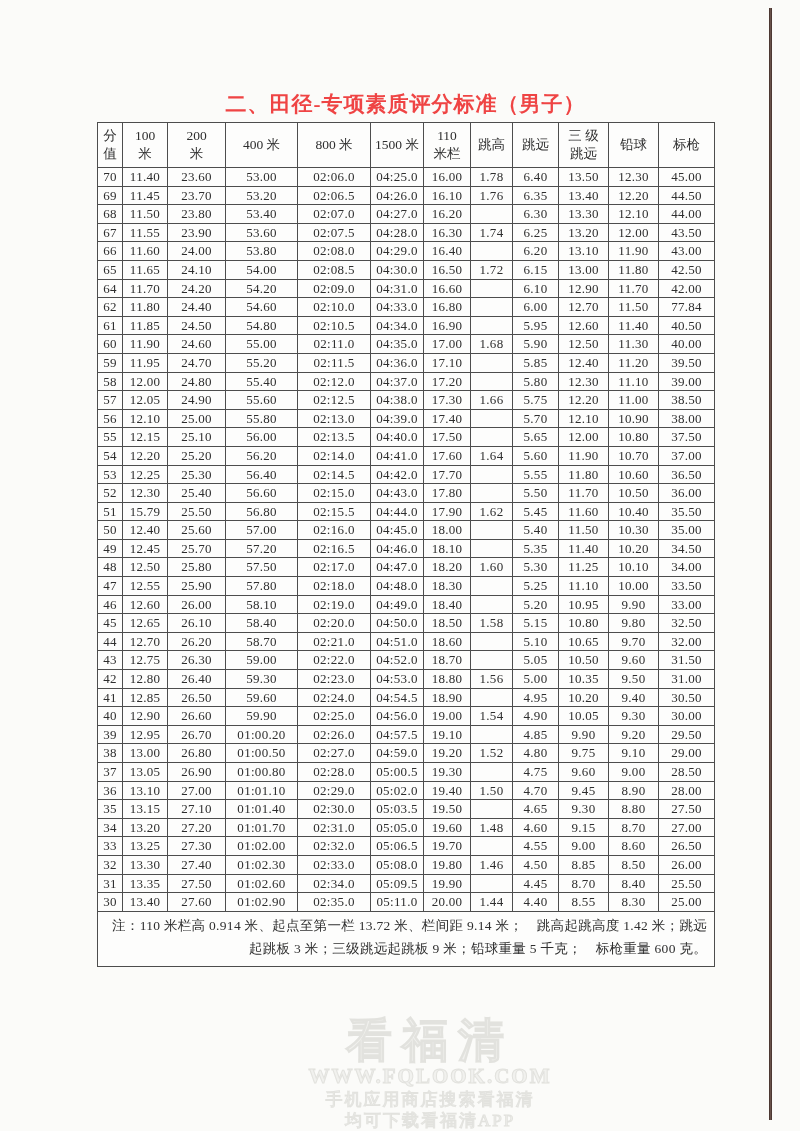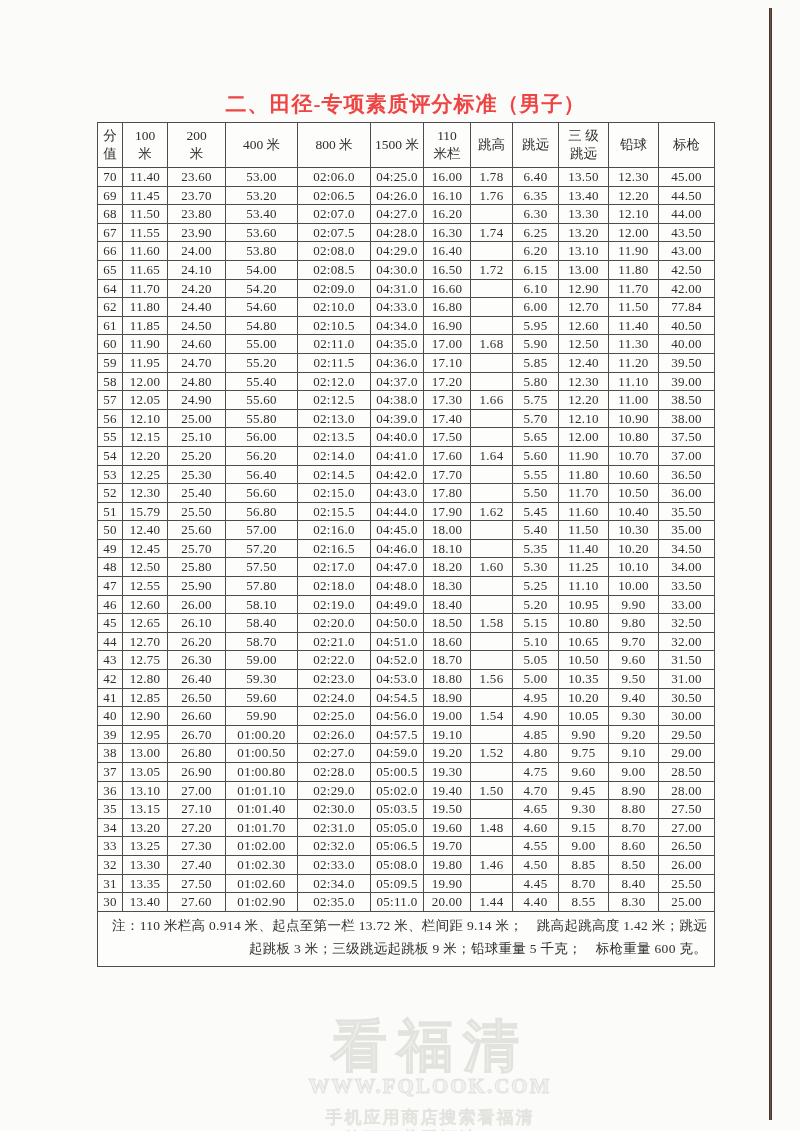--- a/index.html
+++ b/index.html
@@ -40,23 +40,23 @@
     position:absolute;left:769px;top:8px;width:3px;height:1112px;
     background:linear-gradient(to right,#3d2b27,#6a524b 50%,#3d2b27);
   }
   .watermark{
     position:absolute;top:1018px;left:200px;width:460px;
     text-align:center;
     color:#f1f1ee;
     -webkit-text-stroke:1px #e2e2de;
     user-select:none;pointer-events:none;
   }
-  .wm-main{font-size:56px;font-weight:bold;letter-spacing:10px;line-height:1.0;}
+  .wm-main{font-size:46px;font-weight:bold;letter-spacing:10px;line-height:1.0;}
   .wm-url{font-size:21px;font-weight:bold;letter-spacing:2px;line-height:1.2;}
-  .wm-line3{font-size:17px;letter-spacing:2px;line-height:1.25;margin-top:8px;}
+  .wm-line3{font-size:17px;letter-spacing:2px;line-height:1.25;margin-top:0;}
   .wm-line4{font-size:17px;letter-spacing:2px;line-height:1.25;}
 </style>
 </head>
 <body>
 
 <div class="page-title">二、田径-专项素质评分标准（男子）</div>
 
 <table class="score-table">
   <colgroup>
       <col style="width: 25px;">

